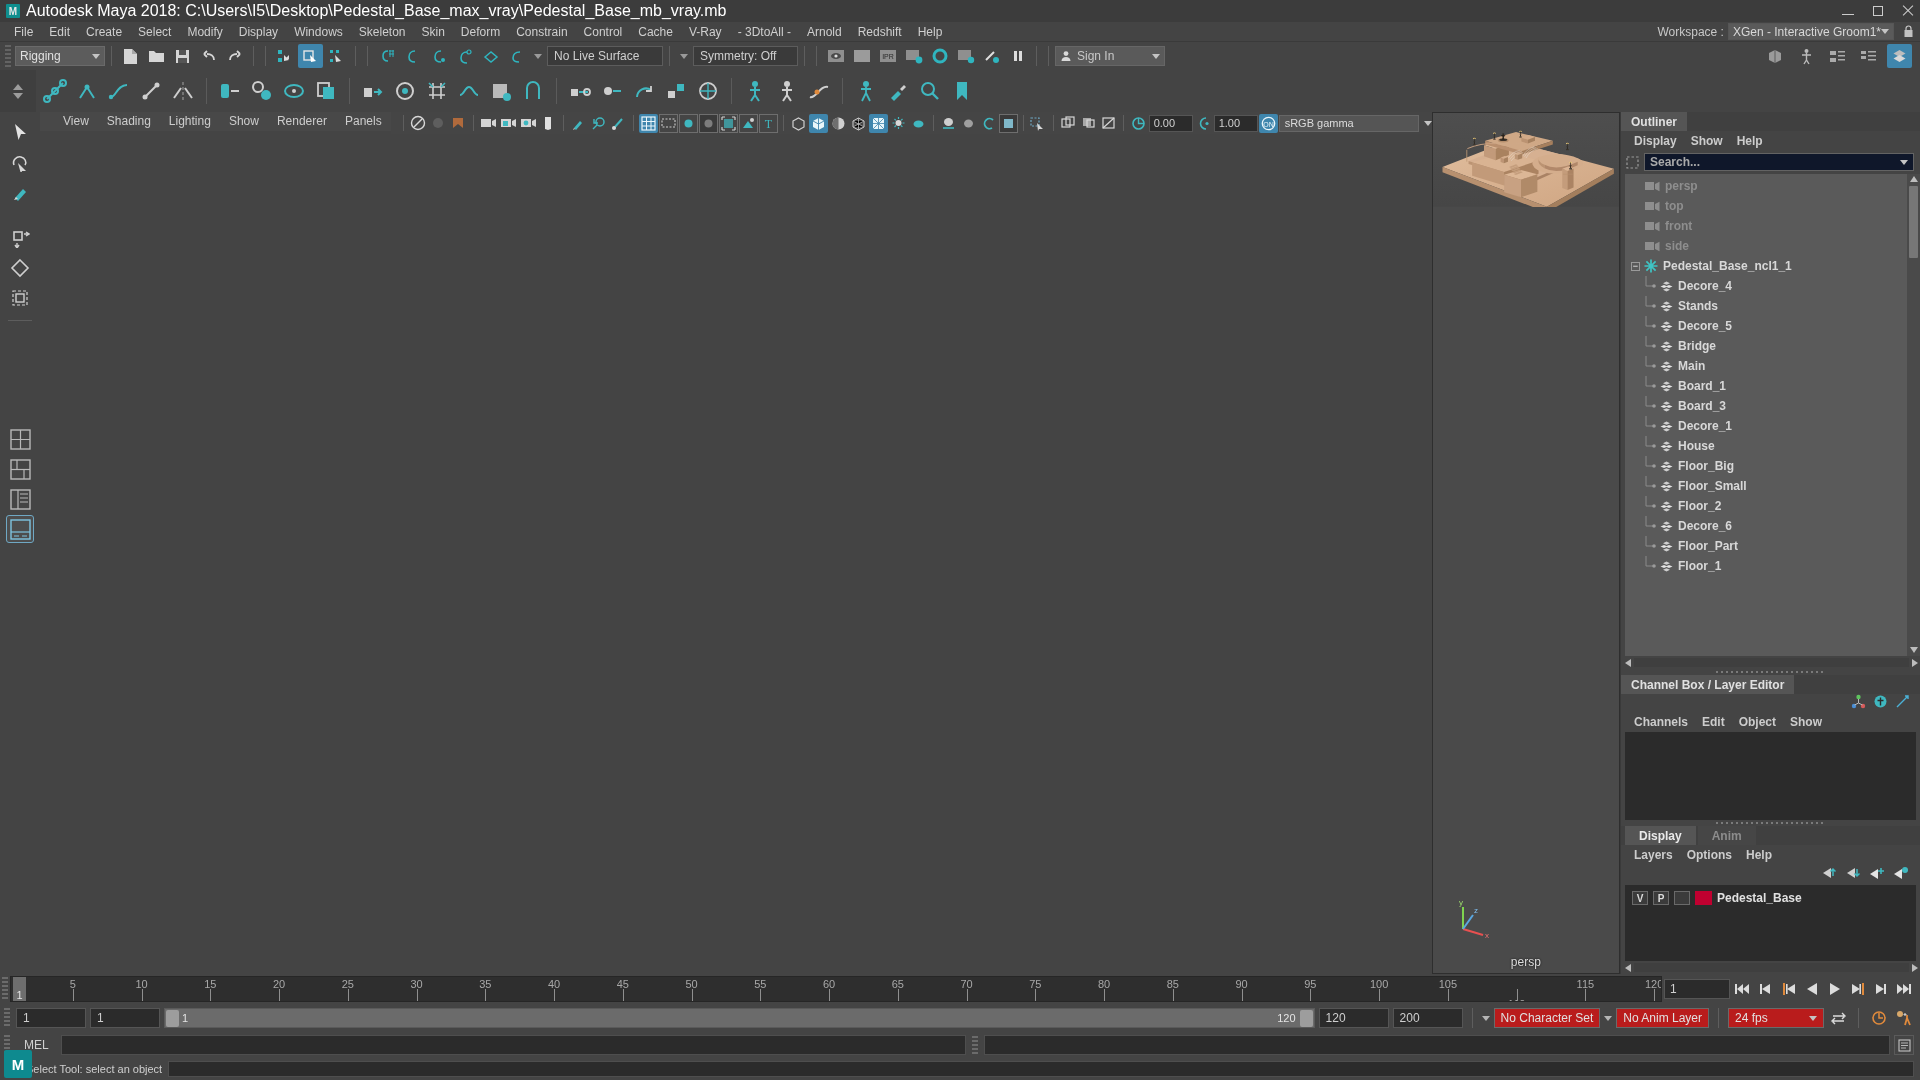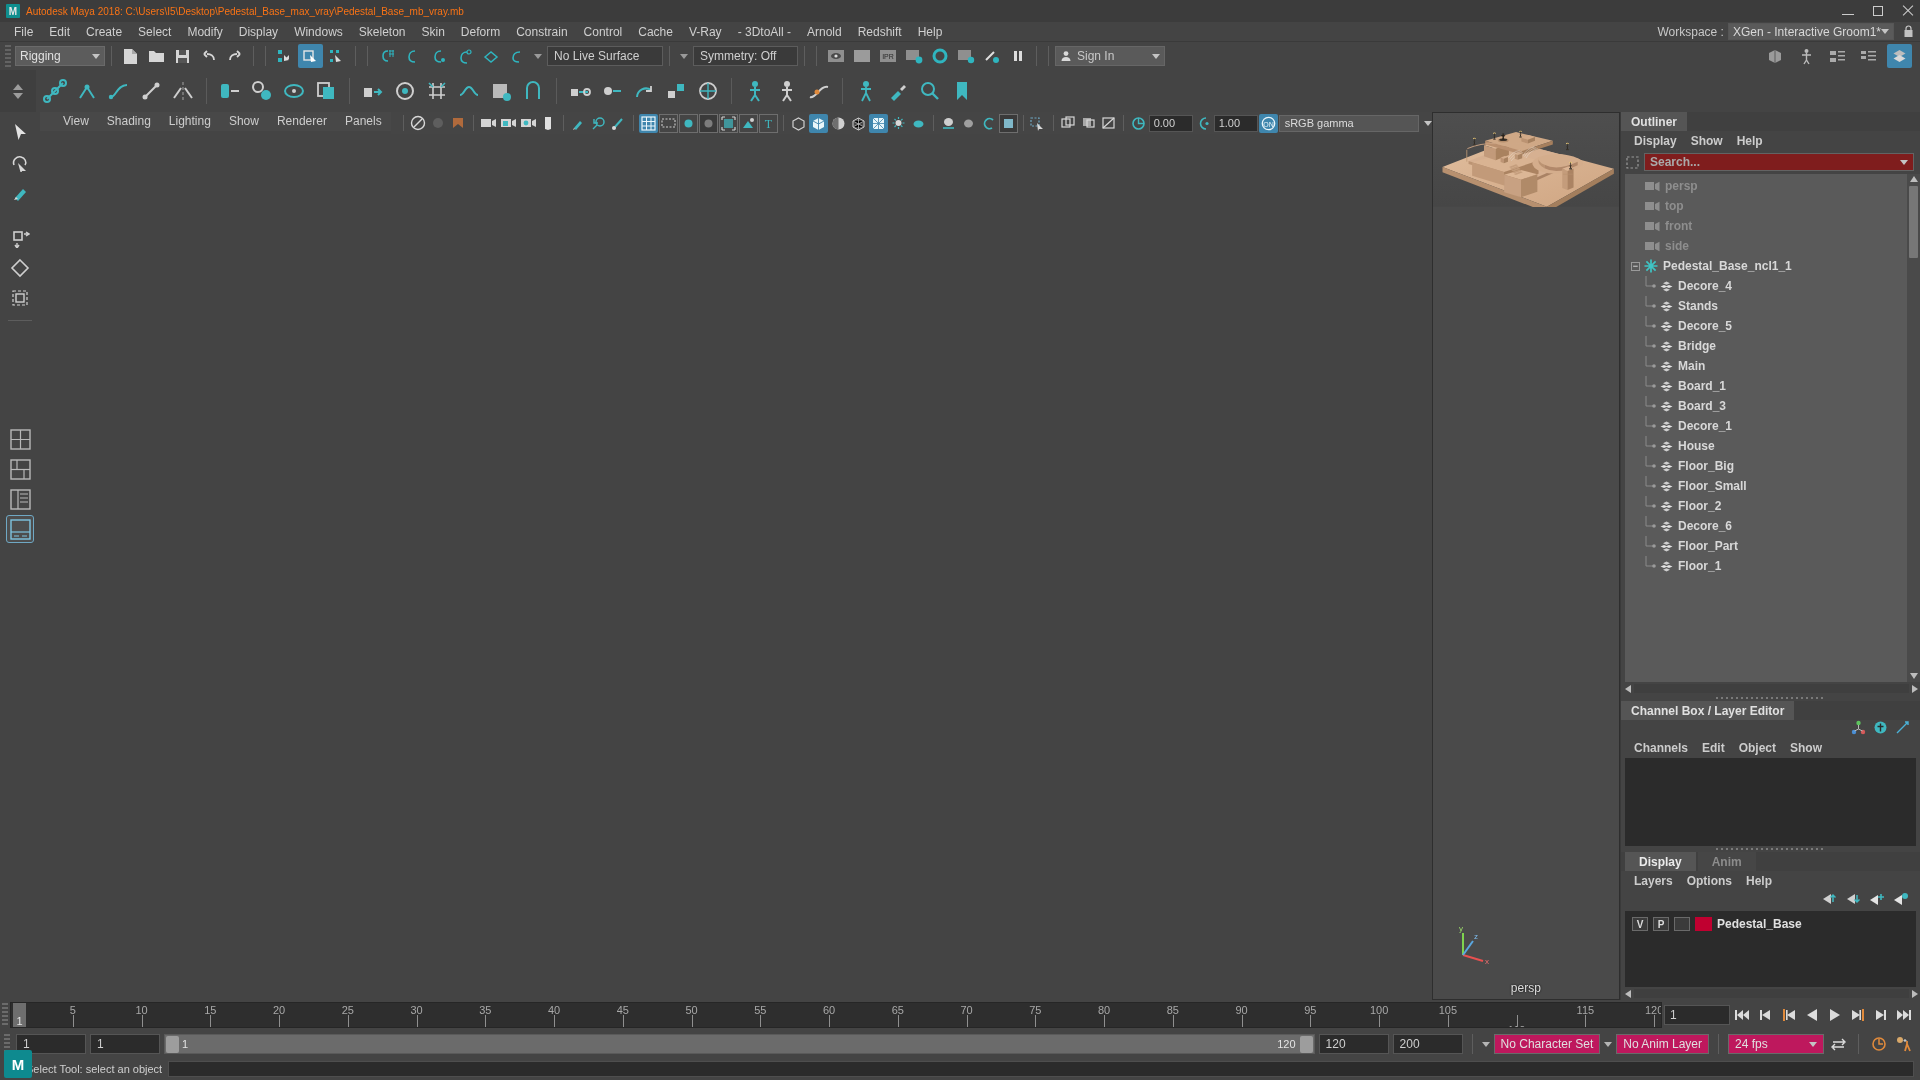--- a/index.html
+++ b/index.html
@@ -16,21 +16,21 @@
   
   .titlebar {
     height: 22px; background: #3c3c3c; display: flex; align-items: center;
     padding: 0 4px; flex: 0 0 22px; position: relative;
   }
   .maya-logo {
     width: 14px; height: 14px; background: #0f8f8f; margin: 0 6px 0 2px;
     display: flex; align-items: center; justify-content: center;
     font-size: 10px; font-weight: bold; color: #e8e8e8; border-radius: 1px;
   }
-  .titletext { font-size: 10px; color: #f97316; white-space: nowrap; }
+  .titletext { font-size: 16px; color: #ffffff; white-space: nowrap; }
   .winbtns { position: absolute; right: 6px; top: 0; height: 22px; display: flex; align-items: center; gap: 18px; }
   .winbtn { width: 12px; height: 12px; position: relative; cursor: default; }
   .winbtn .bar { position: absolute; background: #cccccc; }
 
   
   .menubar {
     height: 20px; background: #444444; display: flex; align-items: center;
     padding-left: 6px; flex: 0 0 20px; border-bottom: 1px solid #3a3a3a;
   }
   .menubar .mi { padding: 0 8px; font-size: 12px; color: #cfcfcf; line-height: 20px; white-space: nowrap; }
@@ -148,21 +148,21 @@
   .panel-tab {
     background: #555555; height: 19px; padding: 0 10px; font-size: 12px; color: #e0e0e0;
     display: flex; align-items: center;
   }
   .panel-menubar { height: 20px; display: flex; align-items: center; background: #444; padding-left: 6px; }
   .panel-menubar .mi { padding: 0 7px; font-size: 12px; color: #cccccc; line-height: 20px; }
 
   .outliner-searchrow { display: flex; align-items: center; gap: 4px; padding: 2px 6px 3px 4px; }
   .search-ico { width: 15px; height: 15px; }
   .search-box {
-    flex: 1; background: #7f1d1d; height: 18px; display: flex; align-items: center;
+    flex: 1; background: #0f172a; height: 18px; display: flex; align-items: center;
     padding: 0 5px; font-size: 12px; color: #aaaaaa; border: 1px solid #636363;
   }
   .outliner-list {
     flex: 1 1 auto; background: #5a5a5a; margin: 0 0 0 4px; position: relative;
     overflow: hidden; min-height: 0;
   }
   .ol-scroll { position: absolute; inset: 0 13px 0 0; overflow: hidden; padding-top: 2px; }
   .ol-row { display: flex; align-items: center; height: 20px; padding-left: 6px; font-size: 12px; white-space: nowrap; }
   .ol-row.cam { color: #8e8e8e; }
   .ol-row.grp { color: #d8d8d8; }
@@ -235,21 +235,21 @@
   .rfield { background: #2b2b2b; border: 1px solid #555; height: 20px; width: 70px;
     display: flex; align-items: center; padding: 0 6px; font-size: 12px; color: #cfcfcf; }
   .rangebar {
     flex: 1 1 auto; background: #6b6b6b; height: 20px; border: 1px solid #5a5a5a;
     display: flex; align-items: center; justify-content: space-between; padding: 0 1px;
     position: relative; min-width: 0;
   }
   .rb-handle { width: 13px; height: 17px; background: #9d9d9d; border-radius: 2px; }
   .rb-lbl { font-size: 11px; color: #e4e4e4; }
   .combo-btn {
-    background: #be185d; border: 1px solid #6a6a6a; height: 20px; padding: 3px 6px;
+    background: #b91c1c; border: 1px solid #6a6a6a; height: 20px; padding: 3px 6px;
     display: flex; align-items: center; font-size: 12px; color: #e0e0e0;
   }
   .tri-down { width:0;height:0;border-left:4px solid transparent;border-right:4px solid transparent;border-top:5px solid #b5b5b5; }
 
   
   .mel-row { display: flex; align-items: center; height: 26px; flex: 0 0 26px; background: #444; gap: 4px; padding-left: 2px; }
   .mel-label { font-size: 12px; color: #d0d0d0; padding: 0 8px; }
   .mel-input { background: #2b2b2b; border: 1px solid #4e4e4e; height: 20px; flex: 1 1 auto; }
   .mel-out { background: #2b2b2b; border: 1px solid #4e4e4e; height: 20px; flex: 1 1 auto; }
   .mel-btn { width: 20px; height: 20px; border: 1px solid #5a5a5a; display:flex;align-items:center;justify-content:center; margin-right:6px;}
@@ -1755,20 +1755,33 @@
     </div>
     <div class="pb">
       <svg width="18" height="16" viewBox="0 0 18 16">
           <circle cx="5" cy="4" r="3" fill="#d8a86a"></circle>
           <path d="M10 3v3M8.5 4.5h3" stroke="#c8c8c8" stroke-width="1.2"></path>
           <path d="M12 8l3 7M12 8l-2 7M12 8v-3" stroke="#e08a3c" stroke-width="1.8" fill="none"></path>
         </svg>
     </div>
   </div>
 
+  <div class="mel-row">
+    <i class="ts-grip" style="height:20px"></i>
+    <span class="mel-label">MEL</span>
+    <div class="mel-input"></div>
+    <i class="ts-grip" style="height:18px"></i>
+    <div class="mel-out"></div>
+    <div class="mel-btn">
+      <svg width="13" height="13" viewBox="0 0 13 13">
+          <rect x="1" y="1" width="11" height="11" fill="none" stroke="#c4c4c4" stroke-width="1.1"></rect>
+          <path d="M3 4h7M3 6.5h7M3 9h5" stroke="#c4c4c4" stroke-width=".9"></path>
+        </svg>
+    </div>
+  </div>
 
   <div class="helpline">
     <i class="ts-grip" style="height:16px"></i>
     <span class="helptext">Select Tool: select an object</span>
     <div class="help-field"></div>
   </div>
 
   <div class="bottom-logo">M</div>
 </div>
 

